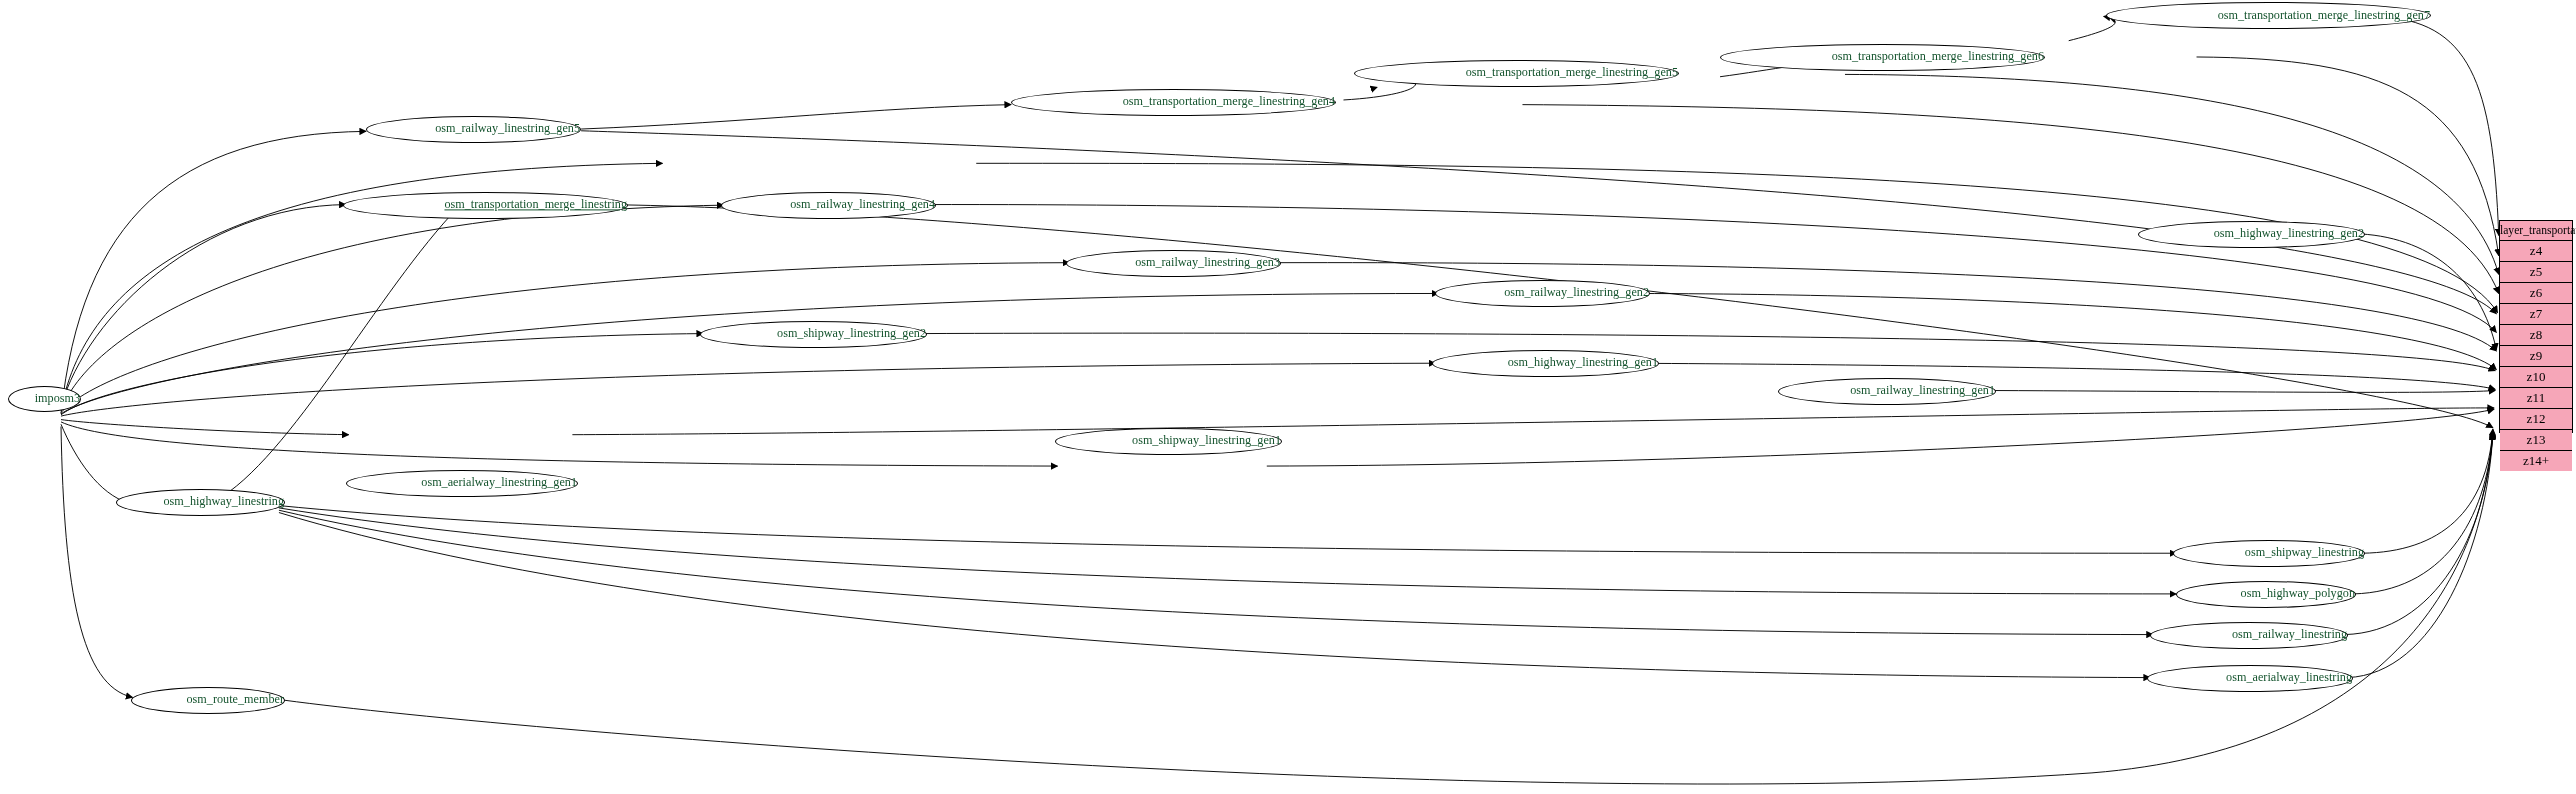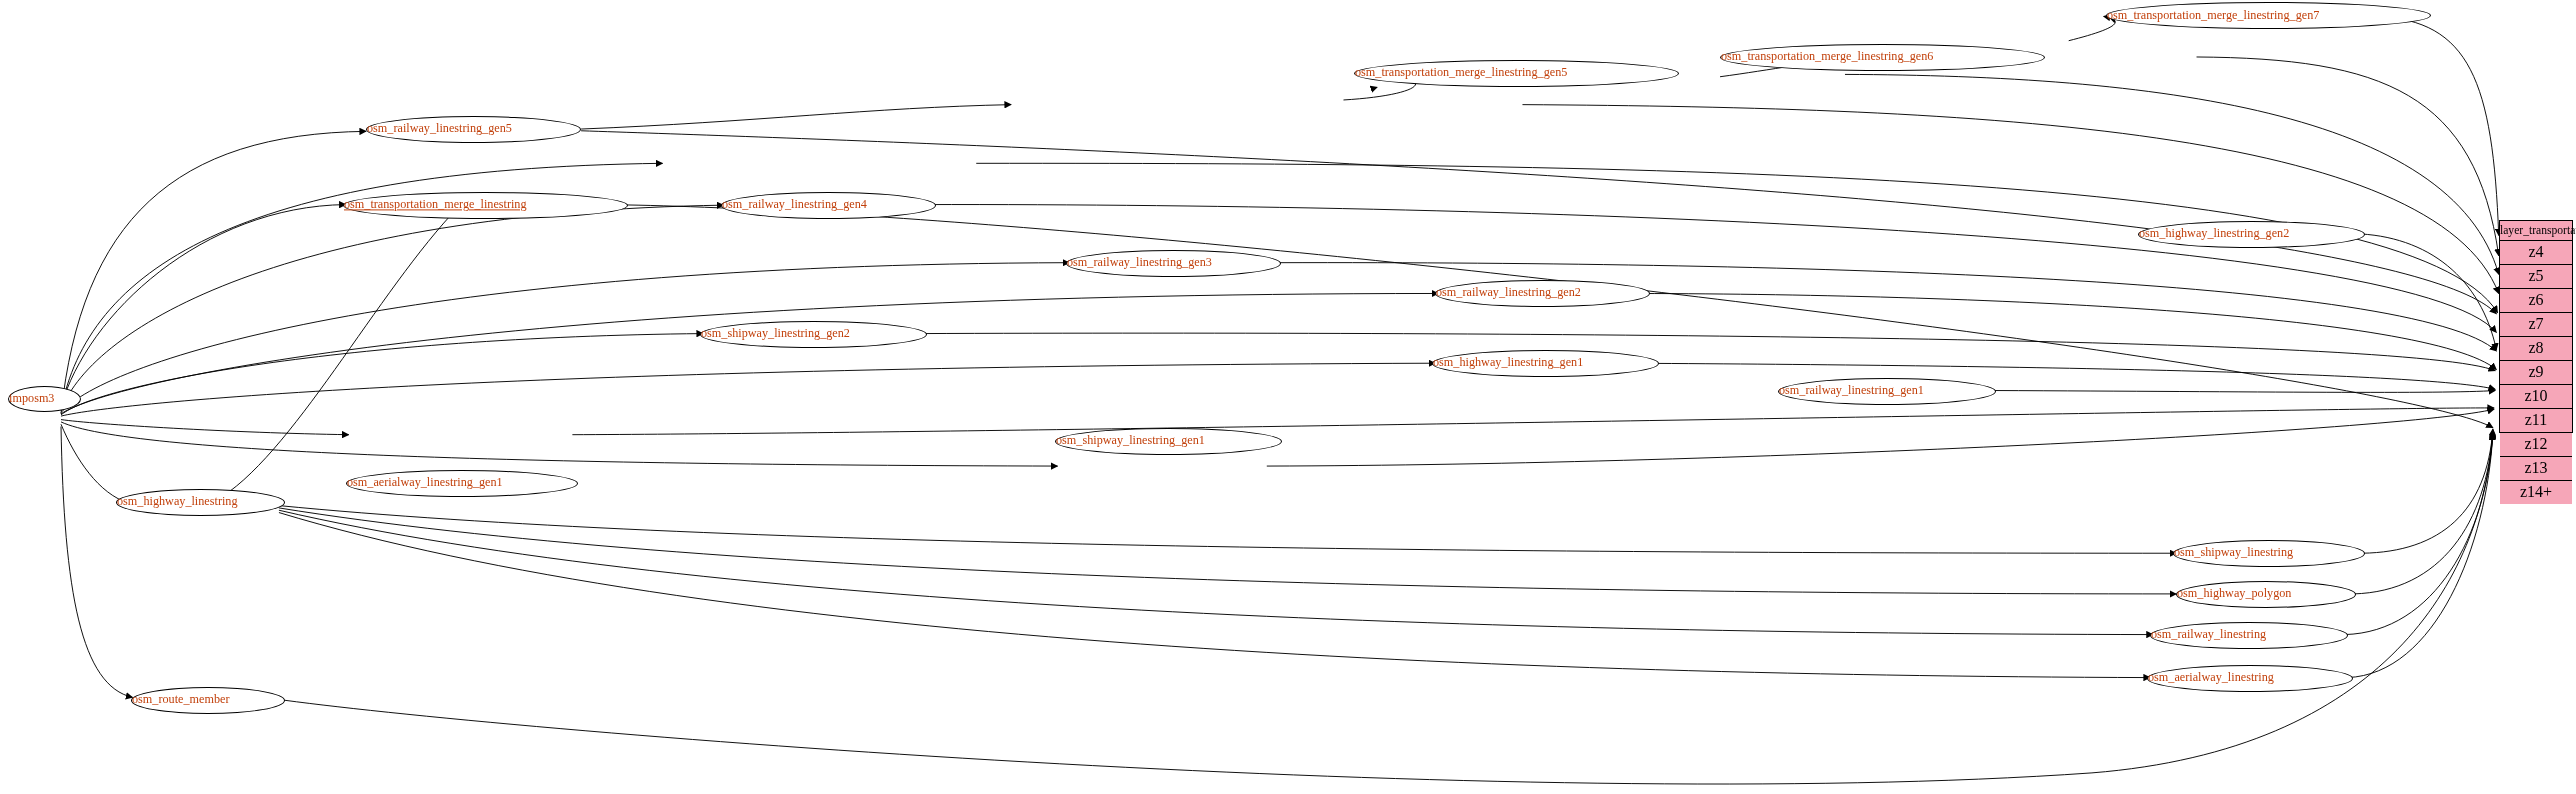--- a/index.html
+++ b/index.html
@@ -23,46 +23,46 @@
     top: 0;
     width: 2576px;
     height: 795px;
     pointer-events: none;
   }
   .node {
     position: absolute;
     box-sizing: border-box;
     display: flex;
     align-items: center;
-    justify-content: flex-start;
+    justify-content: flex-end;
     background: #ffffff;
     border: 0.9px solid #000000;
     border-radius: 50%/50%;
     font-size: 12.2px;
-    color: #c2410c;
+    color: #14532d;
     white-space: nowrap;
     line-height: 1;
   }
   .node .label {
     display: block;
     transform: translateY(-0.6px);
   }
   .cluster {
     position: absolute;
     box-sizing: border-box;
     border: 0.9px solid #000000;
     background: #f6a6b8;
     display: flex;
     flex-direction: column;
     align-items: stretch;
   }
   .cluster .crow {
     box-sizing: border-box;
     border-bottom: 0.8px solid #000000;
-    font-size: 16px;
+    font-size: 13px;
     color: #000000;
     text-align: center;
     line-height: 1;
     padding: 3.5px 0 3.5px 0;
     background: #f6a6b8;
     white-space: nowrap;
   }
   .cluster .crow:last-child {
     border-bottom: none;
   }
@@ -151,20 +151,23 @@
   </div>
 
   <div class="node" style="left:1720px; top:44px; width:325px; height:27px;">
     <span class="label">osm_transportation_merge_linestring_gen6</span>
   </div>
 
   <div class="node" style="left:1354px; top:60px; width:325px; height:27px;">
     <span class="label">osm_transportation_merge_linestring_gen5</span>
   </div>
 
+  <div class="node" style="left:1011px; top:89px; width:325px; height:27px;">
+    <span class="label">osm_transportation_merge_linestring_gen4</span>
+  </div>
 
   <div class="node" style="left:366px; top:116px; width:215px; height:27px;">
     <span class="label">osm_railway_linestring_gen5</span>
   </div>
 
 
   <div class="node" style="left:343px; top:192px; width:285px; height:27px;text-decoration:underline;">
     <span class="label">osm_transportation_merge_linestring</span>
   </div>
 

